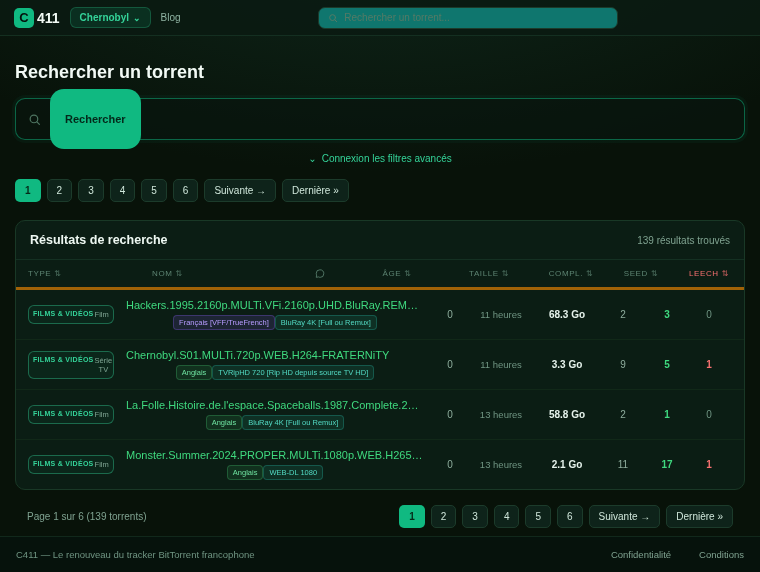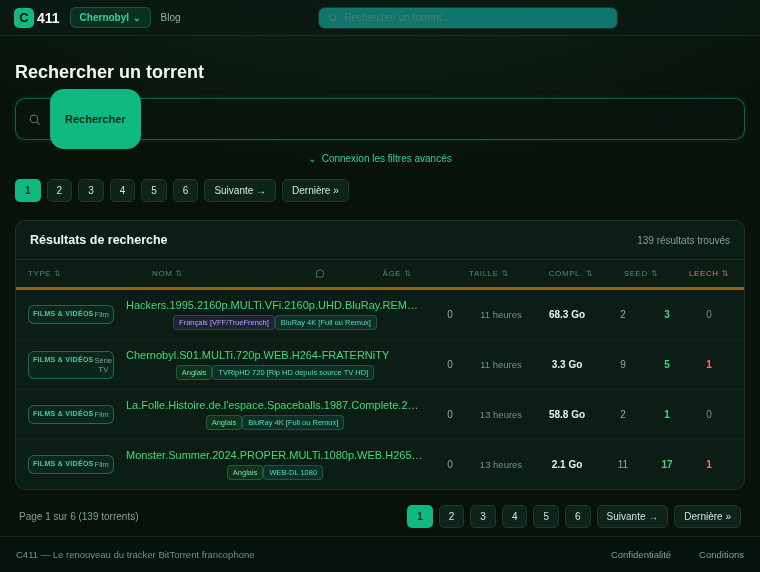--- a/index.html
+++ b/index.html
@@ -77,21 +77,21 @@
   .tag-fr{background:rgba(139,92,246,.14);color:#b79cff;border-color:rgba(139,92,246,.3);}
   .tag-en{background:rgba(74,222,128,.1);color:#6fe3a1;border-color:rgba(74,222,128,.25);}
   .tag-q{background:rgba(45,212,191,.1);color:#53d9c3;border-color:rgba(45,212,191,.25);}
   .num{text-align:center;font-size:10px;color:#8fae9e;}
   .age{font-size:9.5px;color:#6f9482;}
   .size{color:#e6f3ec;font-weight:600;}
   .seed{color:var(--link-green);font-weight:700;}
   .leech{color:var(--leech-red);font-weight:700;}
   .leech.muted{color:#6f9482;font-weight:400;}
   
-  .bottom-row{display:flex;justify-content:space-between;align-items:center;margin:15px 4px 0;}
+  .bottom-row{display:flex;justify-content:space-between;align-items:center;margin:15px 12px 0;}
   .summary{color:var(--muted);font-size:10px;}
   
   footer{margin-top:auto;background:#06120c;border-top:1px solid #11281b;
     padding:12px 16px;display:flex;justify-content:space-between;align-items:center;}
   .foot-tag{color:#6f9482;font-size:9.5px;}
   .foot-links{display:flex;gap:28px;}
   .foot-links span{color:#7fa290;font-size:9.5px;cursor:pointer;}
 </style>
 </head>
 <body>

